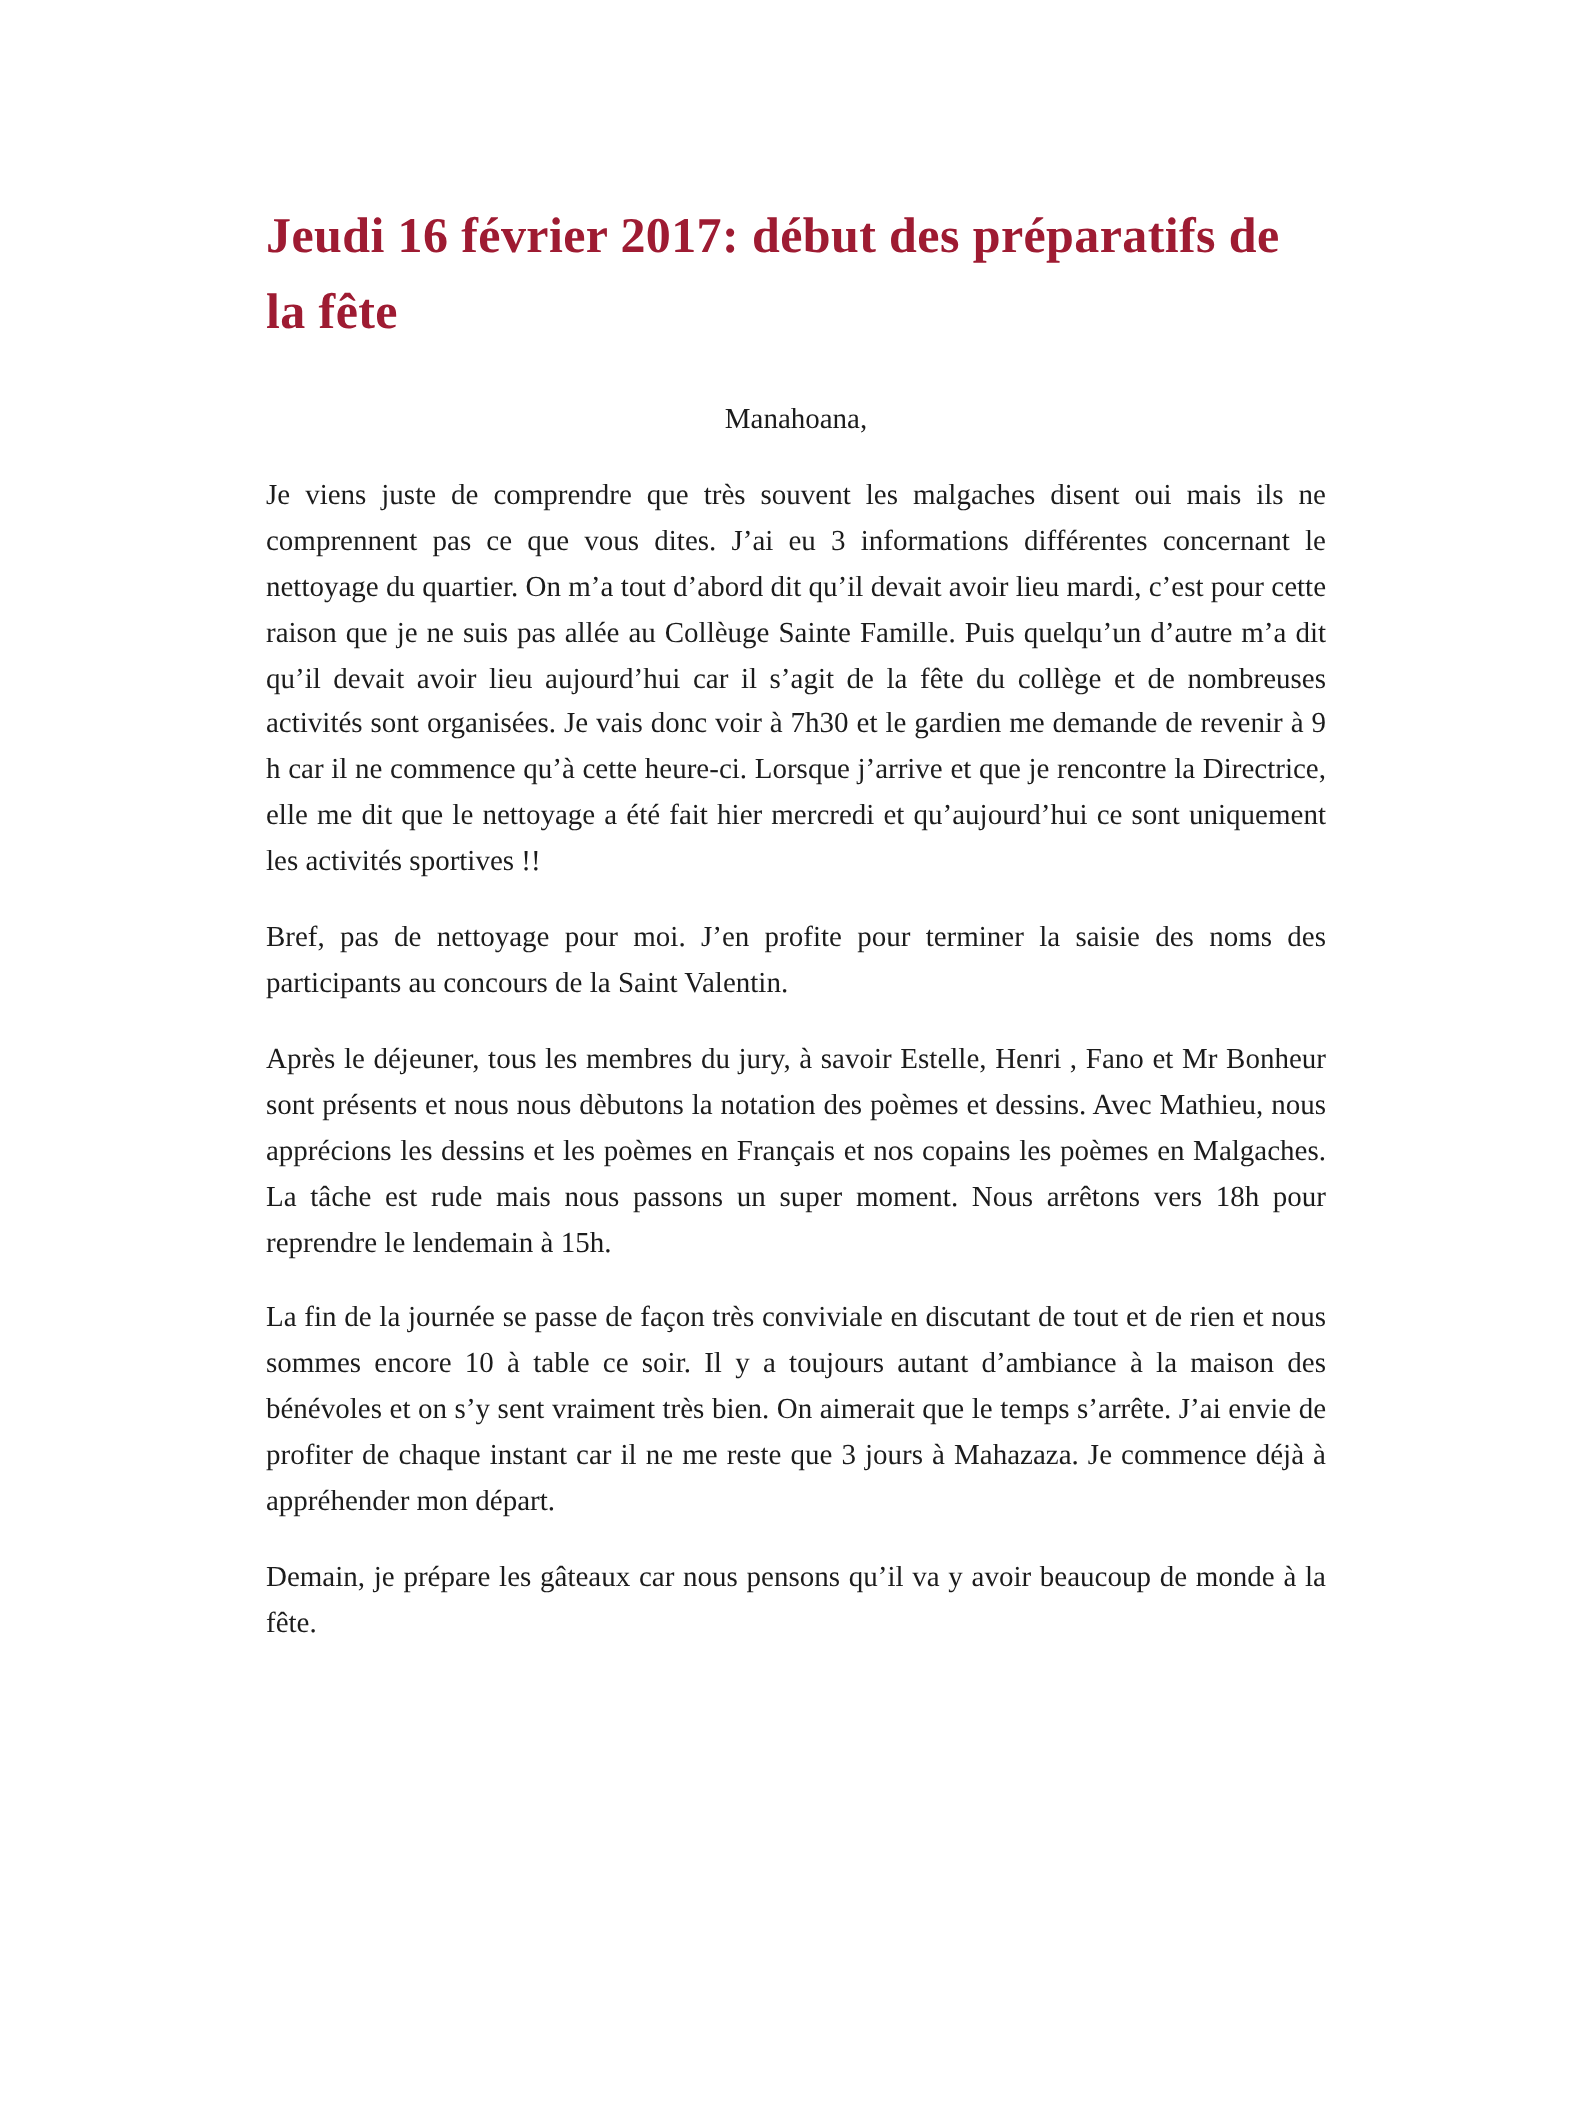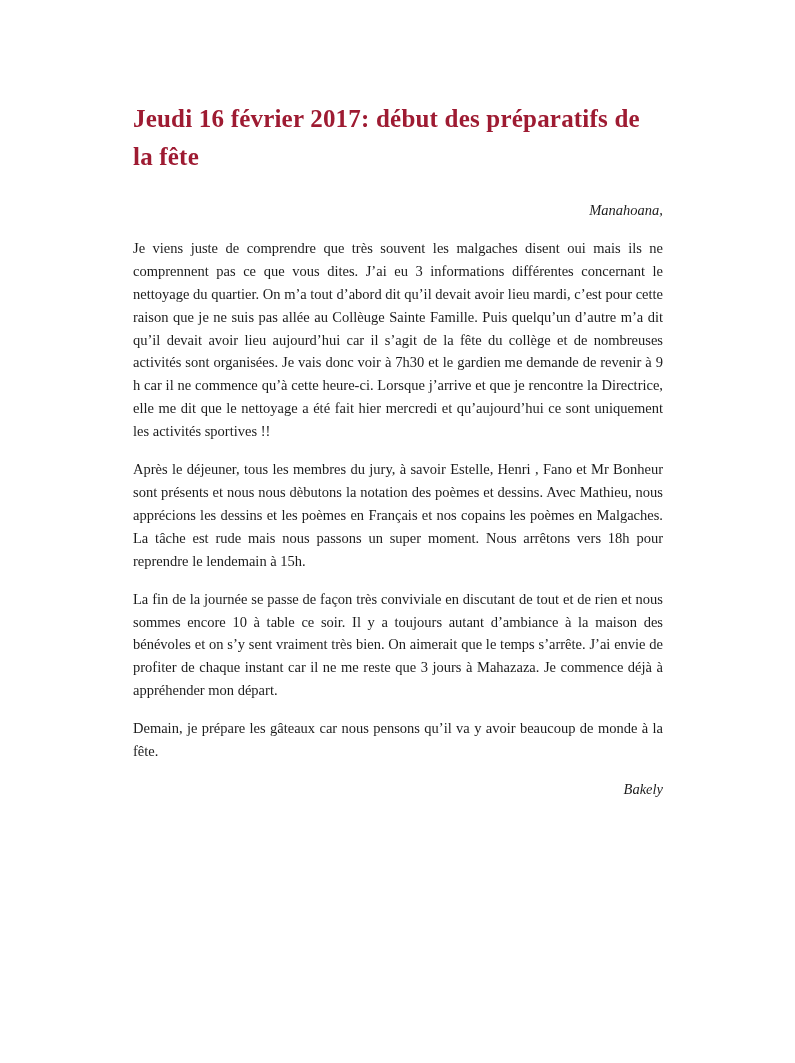--- a/index.html
+++ b/index.html
@@ -31,22 +31,21 @@
     margin: 0 0 24px 0;
     letter-spacing: 0.2px;
   }
   .paragraph {
     font-size: 14.5px;
     line-height: 1.58;
     margin: 0 0 15px 0;
     text-align: justify;
   }
   .paragraph.short {
-    text-align: right;
-    font-style: italic;
+    text-align: center;
   }
   .page-number {
     position: absolute;
     left: 0;
     right: 0;
     top: 1018px;
     text-align: center;
     font-size: 12.5px;
     color: #6f6f6f;
     font-family: Liberation Sans, sans-serif;
@@ -56,20 +55,21 @@
 <body>
 
 <div class="page">
   <div class="content">
     <h1 class="doc-title">Jeudi 16 février 2017: début des préparatifs de la fête</h1>
 
     <p class="paragraph short">Manahoana,</p>
 
     <p class="paragraph">Je viens juste de comprendre que très souvent les malgaches disent oui mais ils ne comprennent pas ce que vous dites. J’ai eu 3 informations différentes concernant le nettoyage du quartier. On m’a tout d’abord dit qu’il devait avoir lieu mardi, c’est pour cette raison que je ne suis pas allée au Collèuge Sainte Famille. Puis quelqu’un d’autre m’a dit qu’il devait avoir lieu aujourd’hui car il s’agit de la fête du collège et de nombreuses activités sont organisées.  Je vais donc voir à 7h30 et le gardien  me demande  de revenir à 9 h car il ne  commence  qu’à  cette  heure-ci.  Lorsque  j’arrive  et  que  je  rencontre  la Directrice,  elle  me  dit  que  le  nettoyage  a  été  fait  hier  mercredi  et qu’aujourd’hui ce sont uniquement  les activités sportives !!</p>
 
+    <p class="paragraph">Bref, pas de nettoyage pour moi. J’en profite pour terminer la saisie des noms des participants au concours de la Saint Valentin.</p>
 
     <p class="paragraph">Après le déjeuner, tous les membres du jury, à savoir  Estelle, Henri , Fano et Mr Bonheur sont présents et nous nous dèbutons la notation des poèmes et dessins.  Avec Mathieu, nous apprécions les dessins et les poèmes en Français et nos copains les poèmes en Malgaches. La tâche est rude mais nous passons un super moment. Nous arrêtons vers  18h pour reprendre le lendemain à 15h.</p>
 
     <p class="paragraph">La  fin de la journée se passe de façon très conviviale en discutant de tout et de rien et nous sommes encore 10 à table ce soir. Il y a toujours autant d’ambiance à la maison des bénévoles et on  s’y sent vraiment très bien. On aimerait que le temps s’arrête.  J’ai envie de profiter de chaque instant car il ne me reste que 3 jours à Mahazaza. Je  commence déjà à appréhender mon départ.</p>
 
     <p class="paragraph">Demain, je prépare les gâteaux car nous pensons qu’il va y avoir beaucoup de monde à la fête.</p>
 
     <p class="paragraph short">Bakely</p>
   </div>
 

